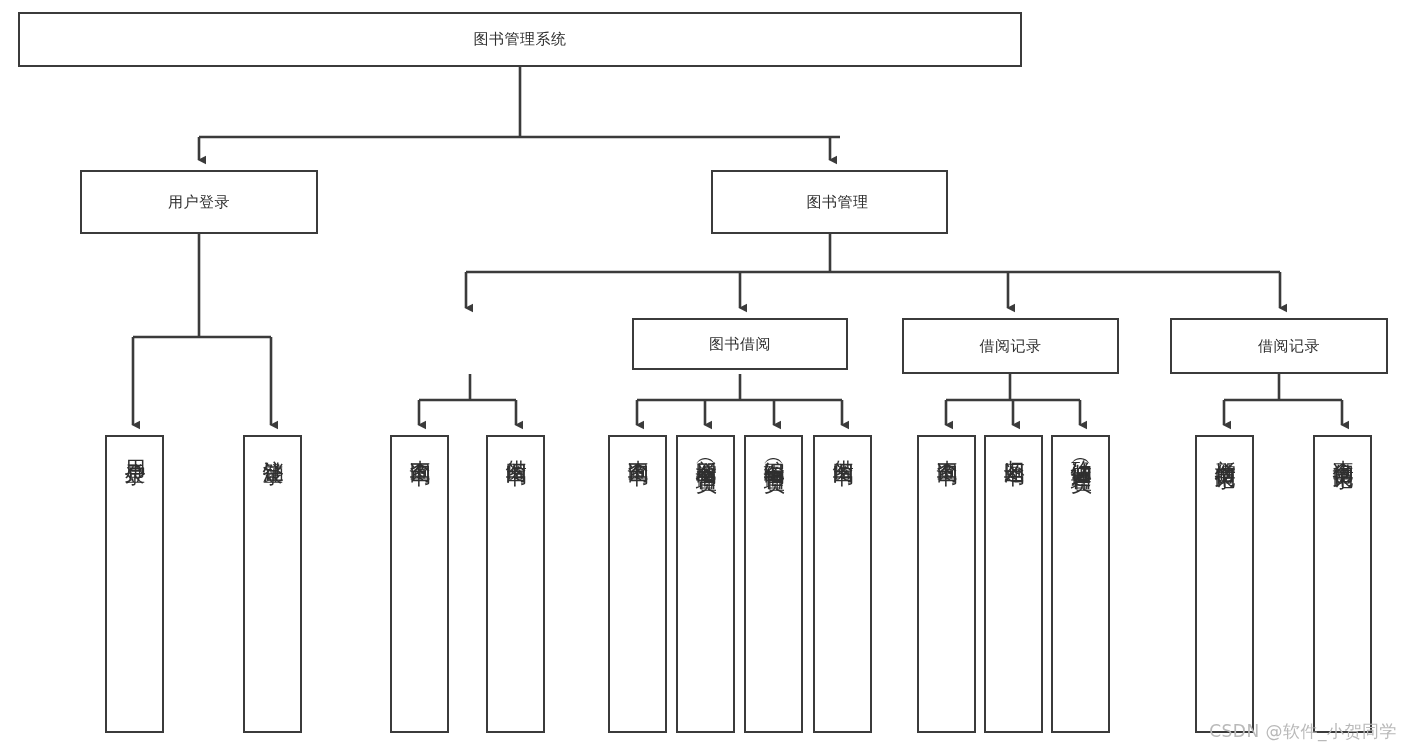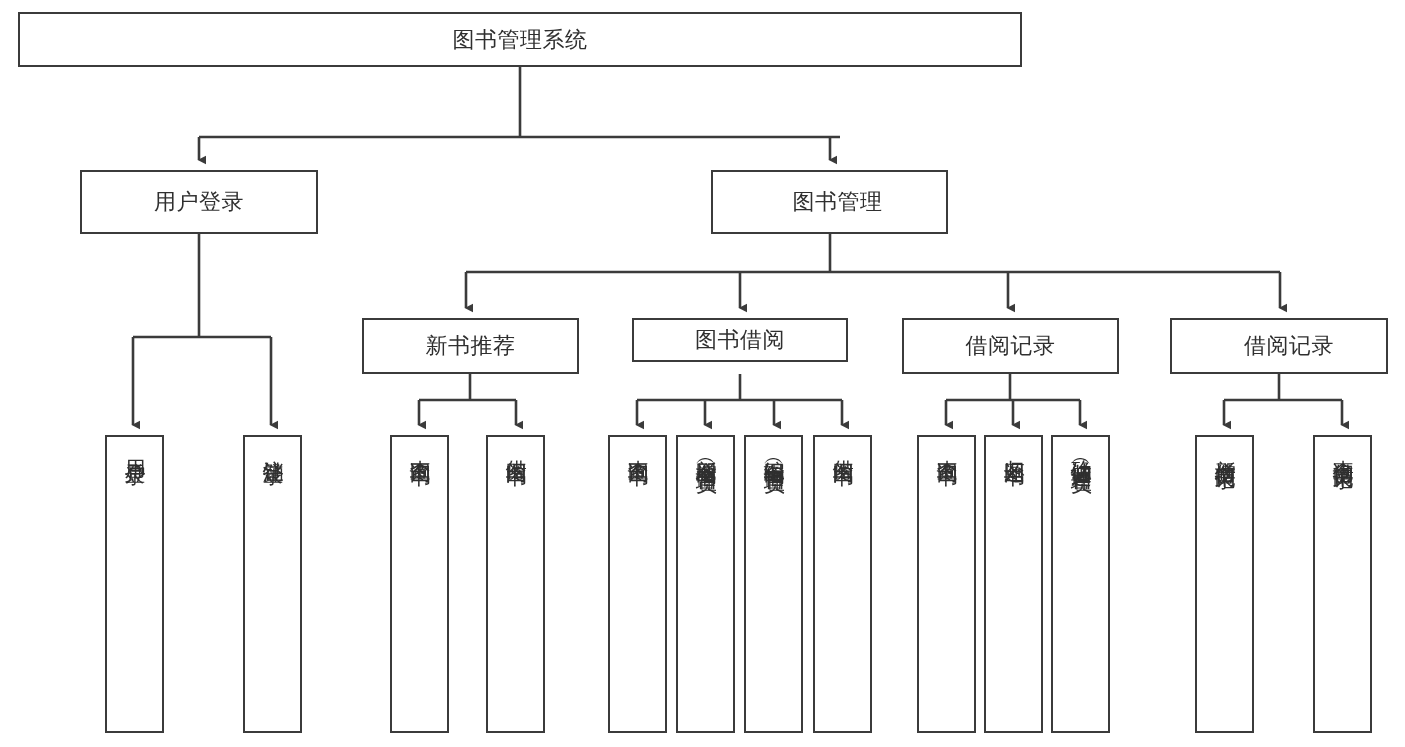--- a/index.html
+++ b/index.html
@@ -31,21 +31,21 @@
     box-sizing: border-box;
     background: #ffffff;
     border: 2px solid #3b3b3b;
     display: flex;
     align-items: center;
     justify-content: center;
     z-index: 2;
   }
   .node-label {
     color: #2f2f2f;
-    font-size: 22px;
+    font-size: 15px;
     line-height: 1.25;
     letter-spacing: 0.5px;
     text-align: center;
     white-space: nowrap;
   }
   
   .node.leaf {
     align-items: flex-start;
     justify-content: center;
     padding-top: 6px;
@@ -129,24 +129,21 @@
     <span class="node-label" style="color: rgb(47, 47, 47);">图书管理系统</span>
   </div>
 
   <div class="node level2" style="left: 80px; top: 170px; width: 238px; height: 64px; border-color: rgb(59, 59, 59); background: rgb(255, 255, 255);">
     <span class="node-label" style="color: rgb(47, 47, 47);">用户登录</span>
   </div>
   <div class="node level2" style="left: 711px; top: 170px; width: 237px; height: 64px; border-color: rgb(59, 59, 59); background: rgb(255, 255, 255); padding-left: 16px;">
     <span class="node-label" style="color: rgb(47, 47, 47);">图书管理</span>
   </div>
 
-  <div class="node level3" style="left: 362px; top: 318px; width: 217px; height: 56px; border-color: rgb(59, 59, 59); background: rgb(255, 255, 255);">
-    <span class="node-label" style="color: rgb(47, 47, 47);">新书推荐</span>
-  </div>
-  <div class="node level3" style="left: 632px; top: 318px; width: 216px; height: 44px; border-color: rgb(59, 59, 59); background: rgb(255, 255, 255);">
+  <div class="node level3" style="left: 632px; top: 318px; width: 216px; height: 52px; border-color: rgb(59, 59, 59); background: rgb(255, 255, 255);">
     <span class="node-label" style="color: rgb(47, 47, 47);">图书借阅</span>
   </div>
   <div class="node level3" style="left: 902px; top: 318px; width: 217px; height: 56px; border-color: rgb(59, 59, 59); background: rgb(255, 255, 255);">
     <span class="node-label" style="color: rgb(47, 47, 47);">借阅记录</span>
   </div>
   <div class="node level3" style="left: 1170px; top: 318px; width: 218px; height: 56px; border-color: rgb(59, 59, 59); background: rgb(255, 255, 255);">
     <span class="node-label" style="color: rgb(47, 47, 47); margin-left: 20px;">借阅记录</span>
   </div>
 
   <div class="node leaf" style="left: 105px; top: 435px; width: 59px; height: 298px; border-color: rgb(59, 59, 59); background: rgb(255, 255, 255);">
@@ -182,13 +179,14 @@
   <div class="node leaf" style="left: 1051px; top: 435px; width: 59px; height: 298px; border-color: rgb(59, 59, 59); background: rgb(255, 255, 255);">
     <span class="node-label" style="color: rgb(47, 47, 47);">确认归还（管理员）</span>
   </div>
   <div class="node leaf" style="left: 1195px; top: 435px; width: 59px; height: 298px; border-color: rgb(59, 59, 59); background: rgb(255, 255, 255);">
     <span class="node-label" style="color: rgb(47, 47, 47);">新增借阅记录</span>
   </div>
   <div class="node leaf" style="left: 1313px; top: 435px; width: 59px; height: 298px; border-color: rgb(59, 59, 59); background: rgb(255, 255, 255);">
     <span class="node-label" style="color: rgb(47, 47, 47);">查询借阅记录</span>
   </div>
 
+  <div class="watermark" style="color: rgb(185, 185, 185);">CSDN @软件_小贺同学</div>
 </div>
 
 </body></html>

